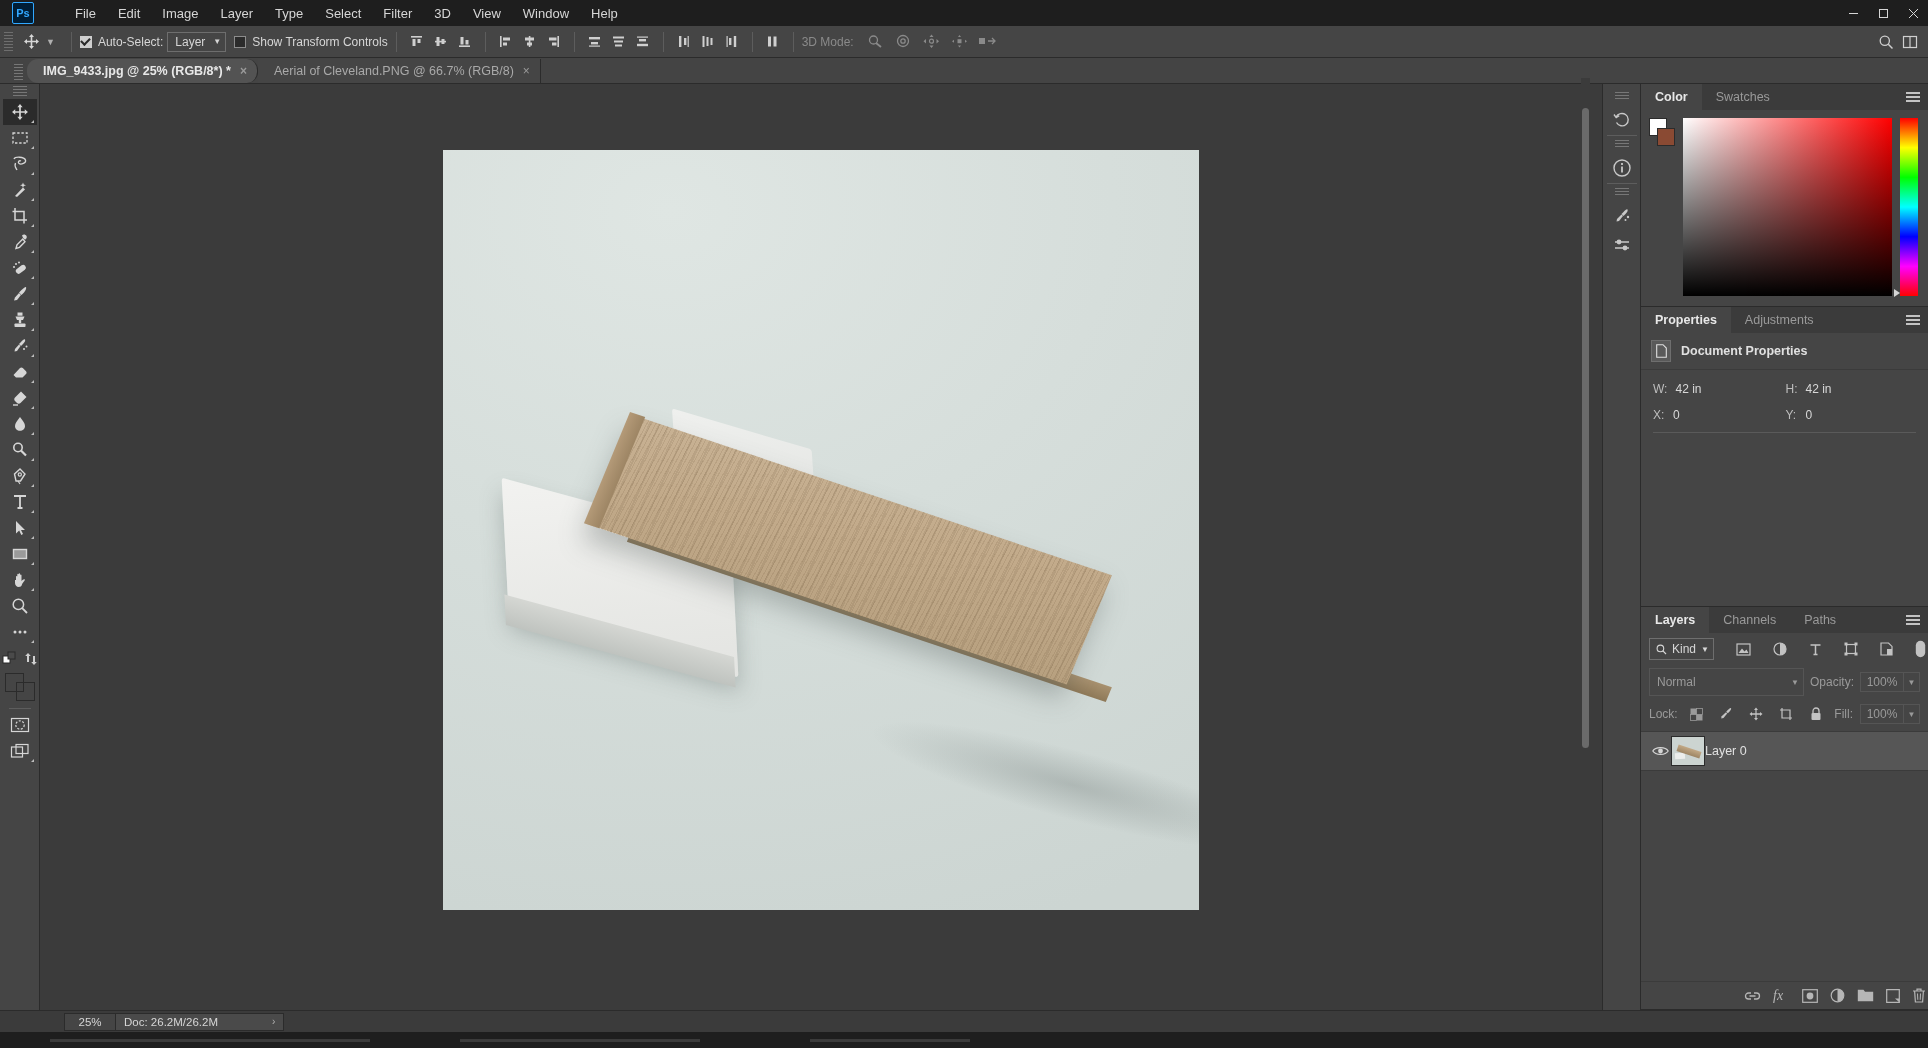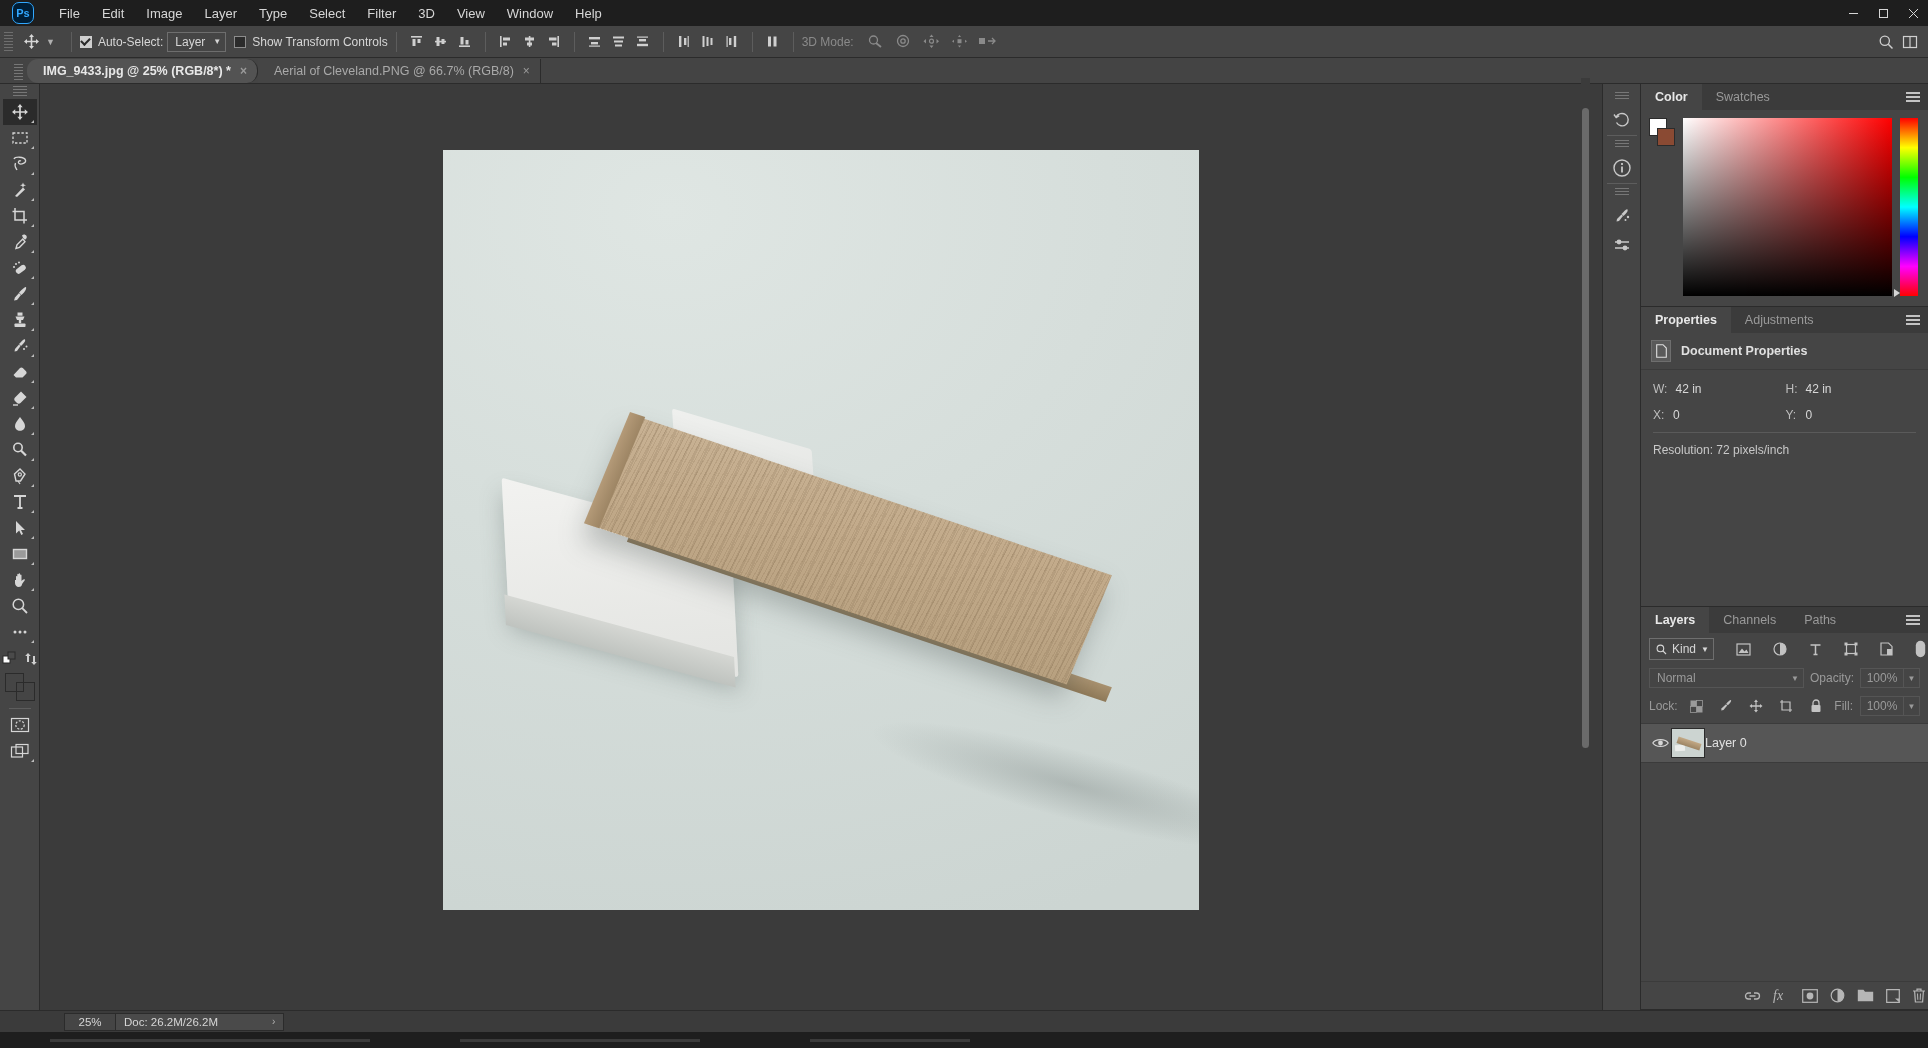--- a/index.html
+++ b/index.html
@@ -11,22 +11,22 @@
     -webkit-font-smoothing: antialiased;
   }
   .app { position: relative; width: 1928px; height: 1048px; background: #535353; display: flex; flex-direction: column; }
 
   
   .menubar {
     height: 26px; background: #1e1e1e; display: flex; align-items: center;
     flex: none; position: relative;
   }
   .ps-logo {
-    width: 22px; height: 22px; margin-left: 12px; margin-right: 14px;
-    background: #001e36; border: 1px solid #31a8ff; border-radius: 7px;
+    width: 22px; height: 22px; margin-left: 12px; margin-right: 30px;
+    background: #001e36; border: 1px solid #31a8ff; border-radius: 2px;
     color: #31a8ff; font-size: 11px; font-weight: bold;
     display: flex; align-items: center; justify-content: center;
   }
   .menu-item {
     color: #d6d6d6; font-size: 13px; padding: 4px 11px; cursor: default; white-space: nowrap; text-align: right;
   }
   .win-ctl { position: absolute; right: 0; top: 0; height: 26px; display: flex; }
   .win-btn { width: 30px; height: 26px; display: flex; align-items: center; justify-content: center; color: #d6d6d6; font-size: 12px; }
 
   
@@ -180,21 +180,21 @@
   .prop-res { padding: 10px 12px; font-size: 12px; color: #c8c8c8; }
   .prop-fill { flex: 1; }
 
   
   .lay-row { display: flex; align-items: center; gap: 22px; padding: 5px 8px; }
   .lay-filter { height: 22px; flex: 1; max-width: 92px; border: 1px solid #6e6e6e; background: #454545;
      display: flex; align-items: center; gap: 5px; padding: 0 4px 0 6px; color: #d6d6d6; font-size: 12px; }
   .lay-filter .grow { flex: 1; }
   .lay-ico { width: 24px; height: 22px; display:flex;align-items:center;justify-content:center;color:#c3c3c3; }
   .blend-row { display:flex; align-items:center; gap: 6px; padding: 3px 8px 4px; }
-  .blend-sel { height: 20px; flex: 1; border: 1px solid #555; background: #454545; color: #9a9a9a;
+  .blend-sel { height: 28px; flex: 1; border: 1px solid #555; background: #454545; color: #9a9a9a;
      font-size: 12px; display:flex; align-items:center; justify-content: space-between; padding: 0 4px 0 7px; }
   .sm-label { font-size: 12px; color: #9a9a9a; white-space: nowrap; }
   .num-box { width: 44px; height: 20px; border: 1px solid #555; background: #454545; color: #9a9a9a;
      font-size: 12px; display: flex; align-items: center; justify-content: center; }
   .num-caret { width: 16px; height: 20px; border: 1px solid #555; border-left: none; background: #454545;
      display:flex;align-items:center;justify-content:center; color:#9a9a9a; font-size: 8px; }
   .lock-row { display:flex; align-items:center; gap: 7px; padding: 3px 8px 6px; }
   .layer-item { display:flex; align-items:center; padding: 4px 8px; background: #565656;
      border-top: 1px solid #3b3b3b; border-bottom: 1px solid #3b3b3b; }
   .eye { width: 22px; height: 22px; display:flex;align-items:center;justify-content:center; color: #d6d6d6; }
@@ -718,21 +718,20 @@
           <div class="pf">
             <span class="k">X:</span>
             <span class="v">0</span>
           </div>
           <div class="pf">
             <span class="k">Y:</span>
             <span class="v">0</span>
           </div>
         </div>
         <div class="prop-rule"></div>
-        <div class="prop-res">Resolution: 72 pixels/inch</div>
         <div class="prop-fill"></div>
       </div>
 
       <div class="panel" style="flex:1;">
         <div class="panel-tabs">
           <div class="ptab active">Layers</div>
           <div class="ptab">Channels</div>
           <div class="ptab">Paths</div>
           <div class="pmenu">
               <div class="hamb"></div>

